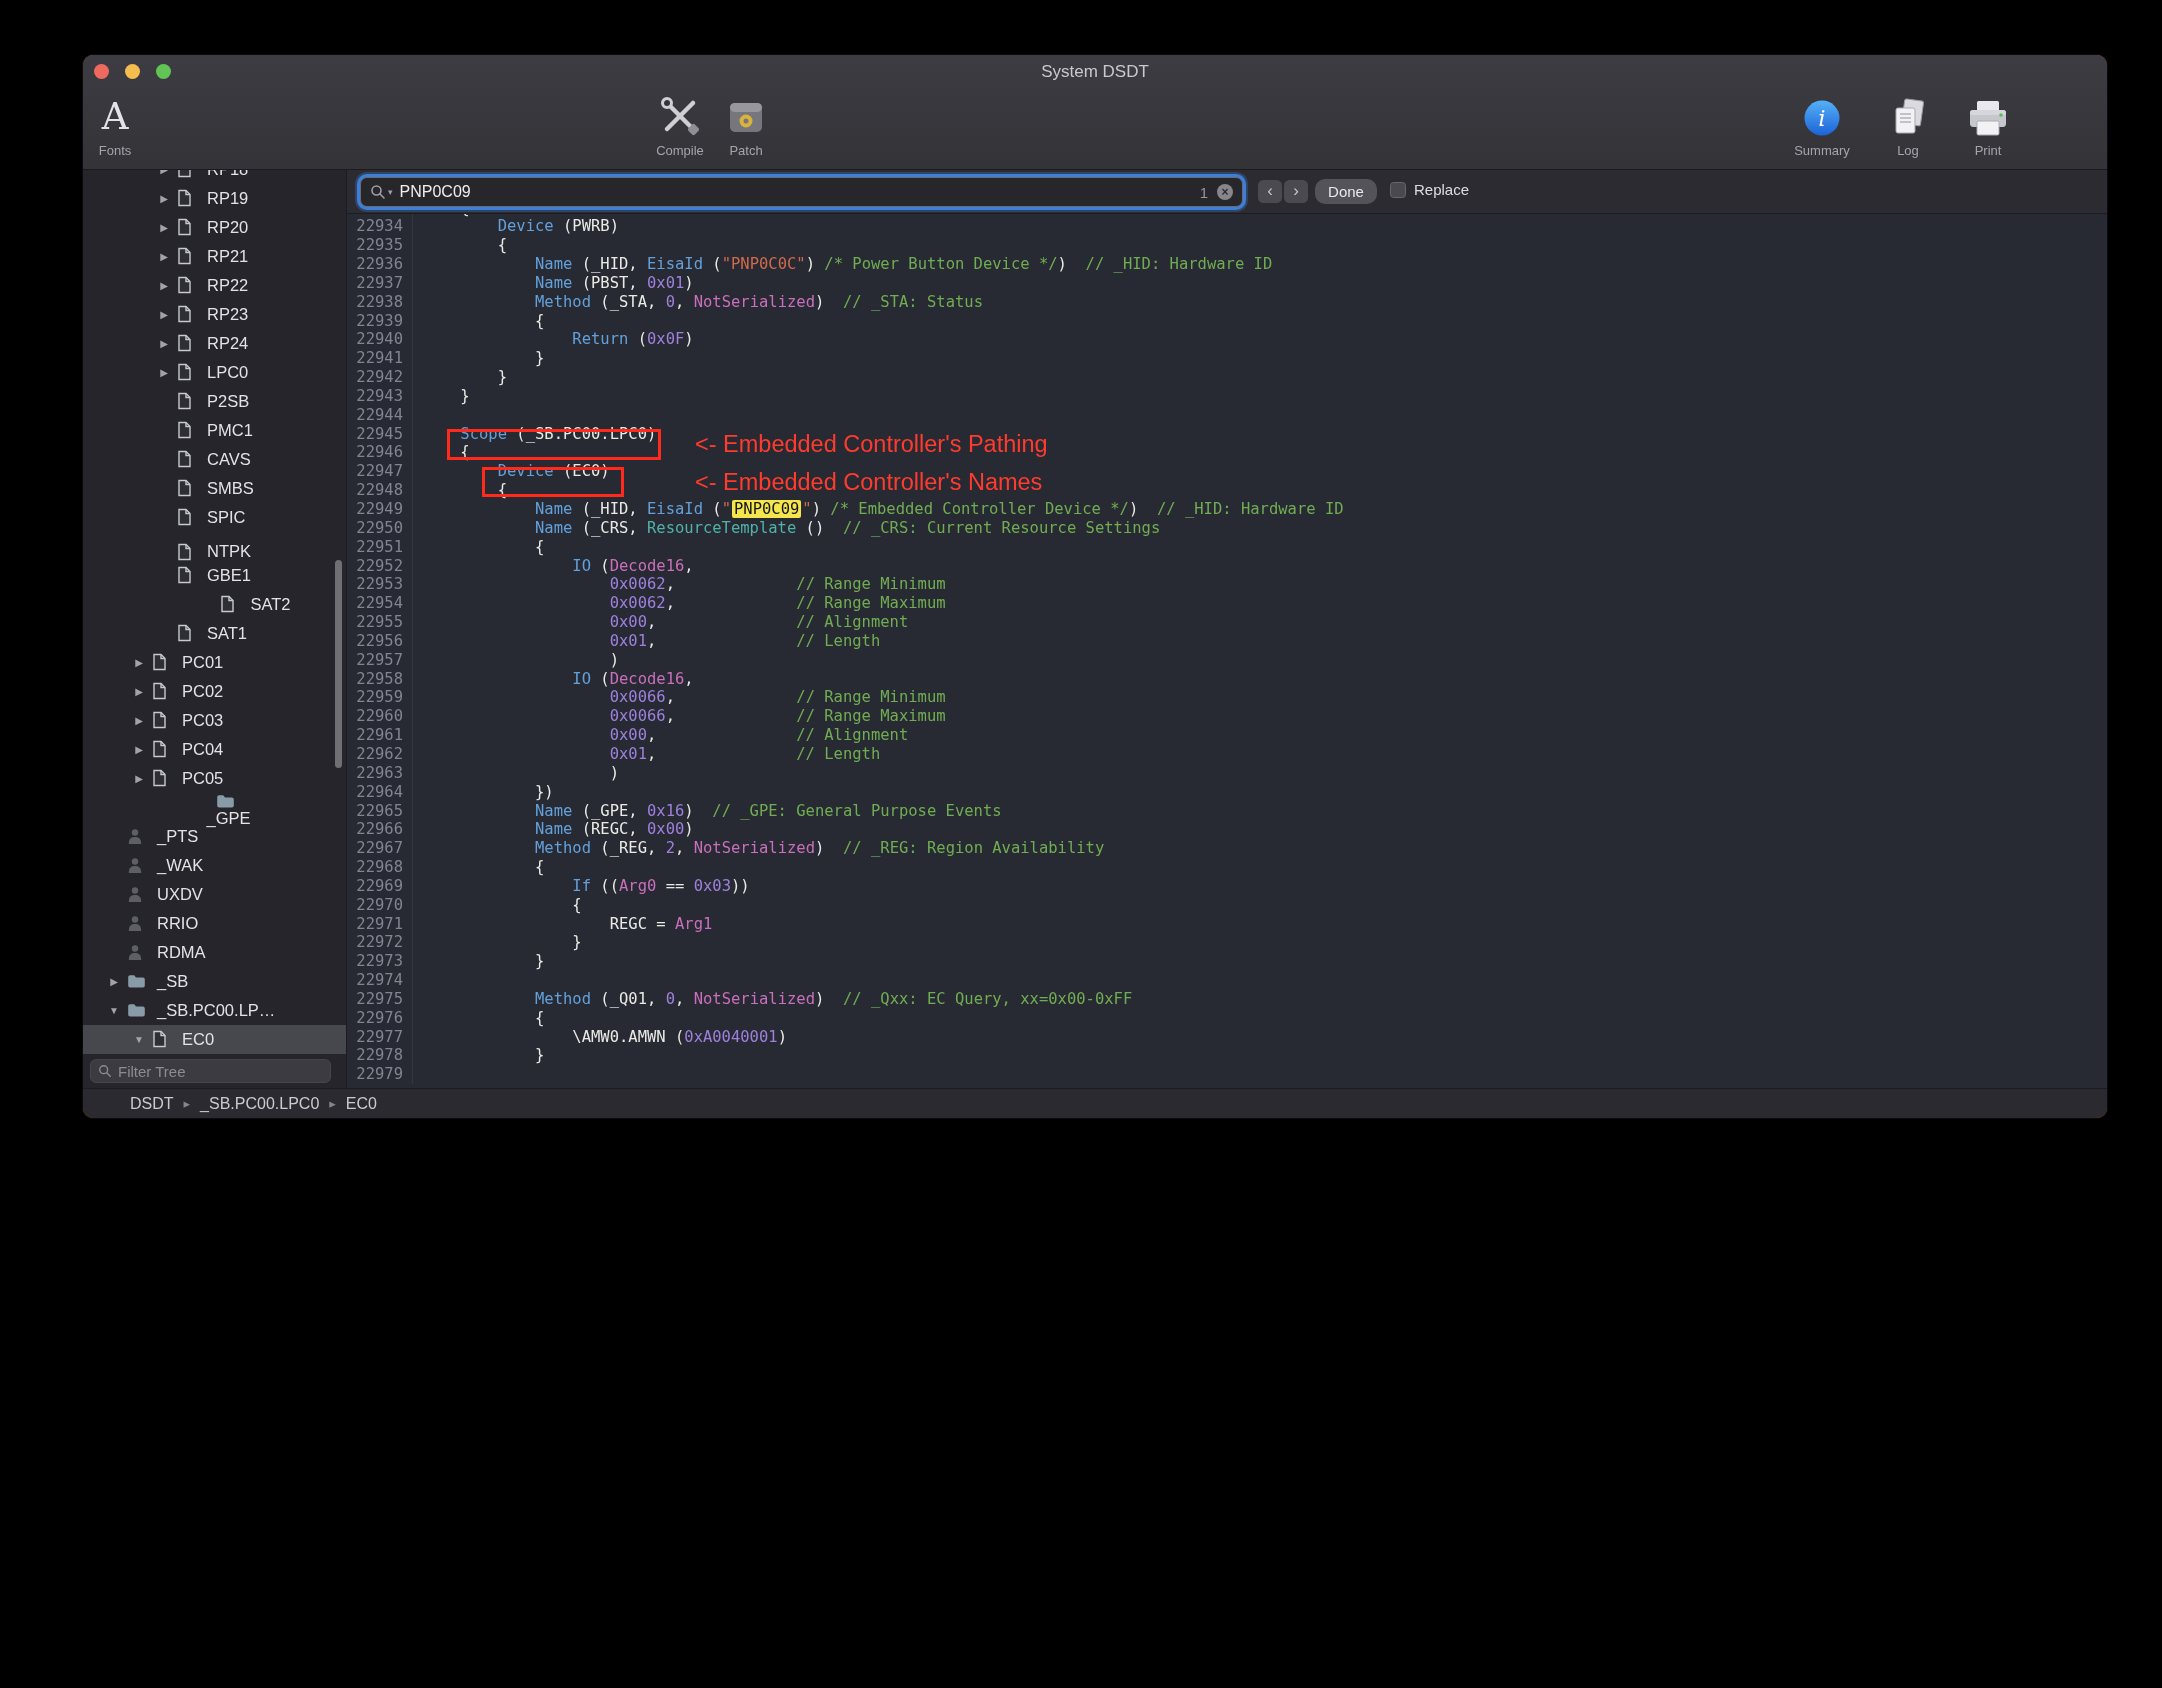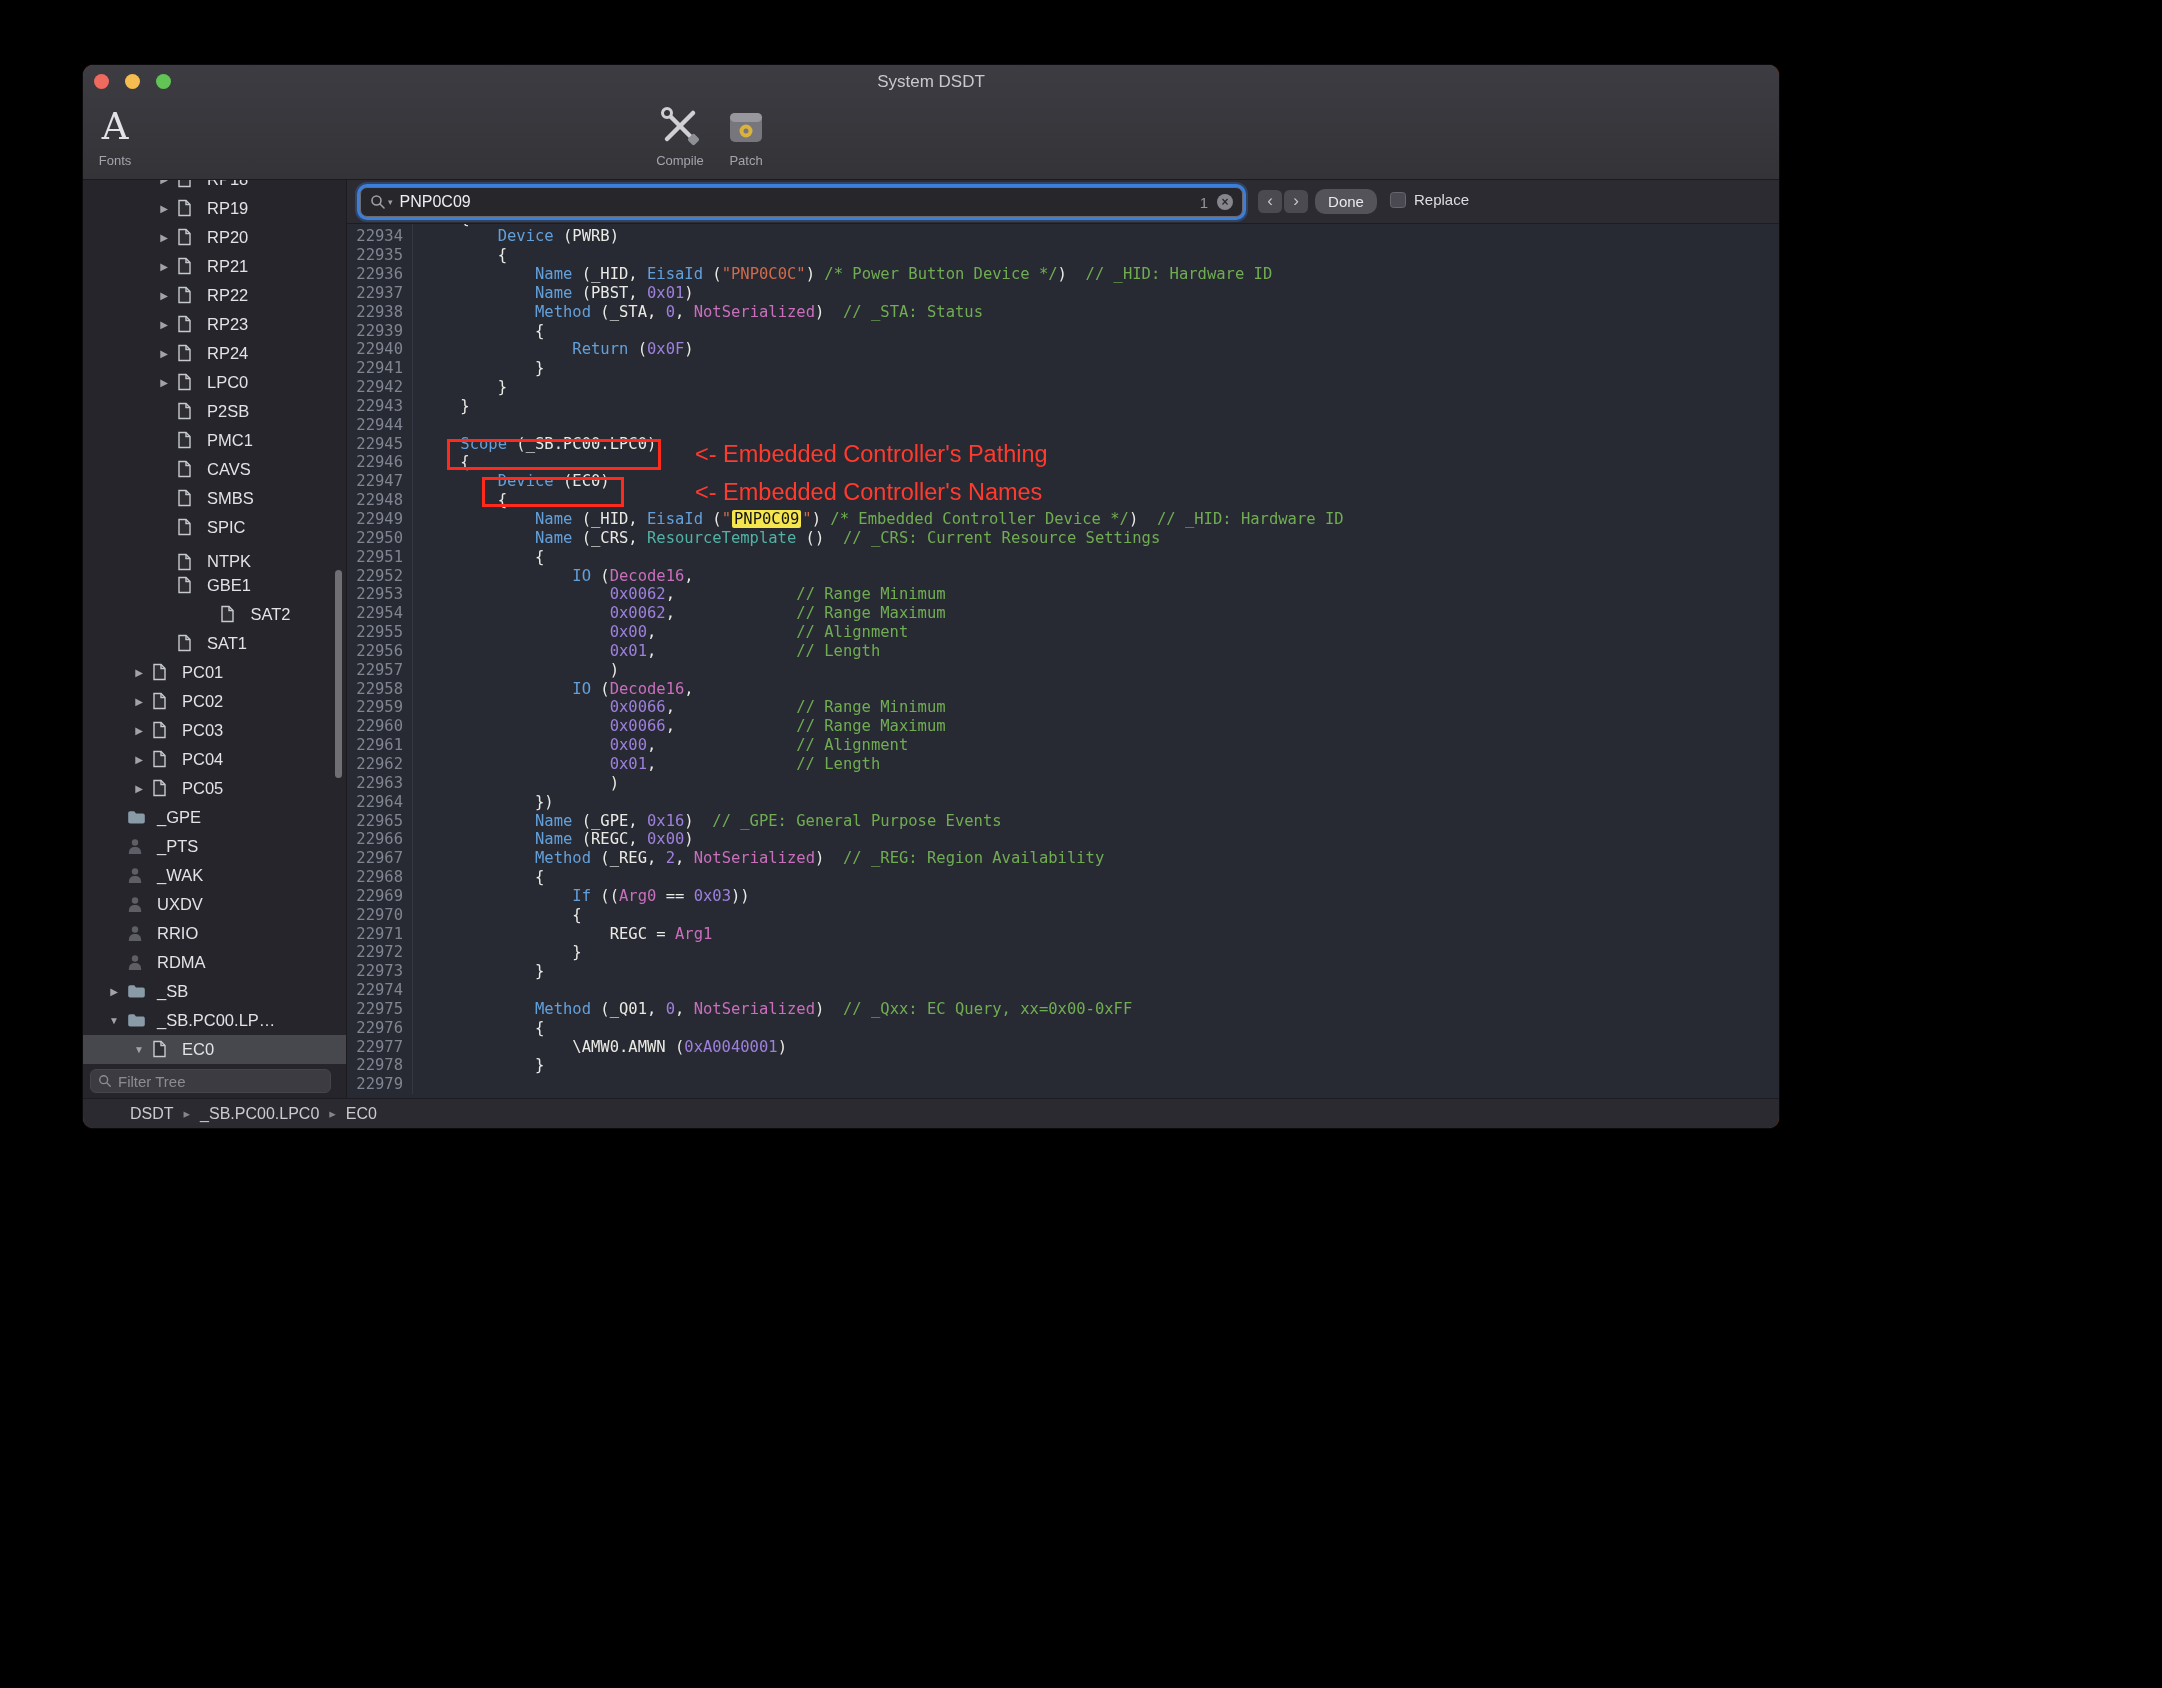--- a/index.html
+++ b/index.html
@@ -1,19 +1,19 @@
 <!DOCTYPE html>
 <html><head>
 <meta charset="utf-8">
 <style>
   *{margin:0;padding:0;box-sizing:border-box}
   html,body{background:#000;}
   body{width:2162px;height:1688px;position:relative;overflow:hidden;font-family:"Liberation Sans",sans-serif;}
 
-  .window{position:absolute;left:83px;top:65px;width:1696px;height:1063px;background:#c2410c;
+  .window{position:absolute;left:83px;top:55px;width:2024px;height:1063px;background:#c2410c;
           border-radius:10px;overflow:hidden;box-shadow:0 0 0 1px #0b0b0d;}
 
   
   .chrome{position:absolute;left:0;top:0;right:0;height:115px;
           background:linear-gradient(#3D3C42,#343338);border-bottom:1px solid #1b1a1f;}
   .traffic{position:absolute;left:11px;top:9px;display:flex;gap:16px;}
   .tl{width:15px;height:15px;border-radius:50%;display:inline-block;}
   .tl.red{background:#EE6A5F}.tl.yellow{background:#F5BD4F}.tl.green{background:#62C454}
   .wtitle{position:absolute;left:0;right:0;top:7px;text-align:center;font-size:17px;font-weight:500;color:#C9C9CD;}
   .tbitem{position:absolute;top:36px;width:110px;margin-left:-55px;text-align:center;cursor:default;}
@@ -386,21 +386,21 @@
         <div class="trow" style="padding-left: 47px;">
           <span class="disc">▶</span>
           <span class="ticon">
             <svg width="15" height="18" viewBox="0 0 14 18">
               <path d="M1.5 1.5 H8.5 L12.5 5.5 V16.5 H1.5 Z" fill="#2e2e33" stroke="#C6C9CE" stroke-width="1.4"></path>
               <path d="M8.5 1.5 V5.5 H12.5" fill="none" stroke="#C6C9CE" stroke-width="1.4"></path>
             </svg>
           </span>
           <span class="tlabel">PC05</span>
         </div>
-        <div class="trow" style="padding-left: 22px;">
+        <div class="trow" style="padding-left: 22px; flex-direction: column;">
           <span class="disc"></span>
           <span class="ticon">
             <svg width="19" height="16" viewBox="0 0 19 16">
               <path d="M1.2 4.2 C1.2 3 2 2.2 3.2 2.2 H7.2 L9 4.4 H15.8 C17 4.4 17.8 5.2 17.8 6.4 V12.6 C17.8 13.8 17 14.6 15.8 14.6 H3.2 C2 14.6 1.2 13.8 1.2 12.6 Z" fill="#8A9BA8"></path>
             </svg>
           </span>
           <span class="tlabel">_GPE</span>
         </div>
         <div class="trow" style="padding-left: 22px;">
           <span class="disc"></span>

